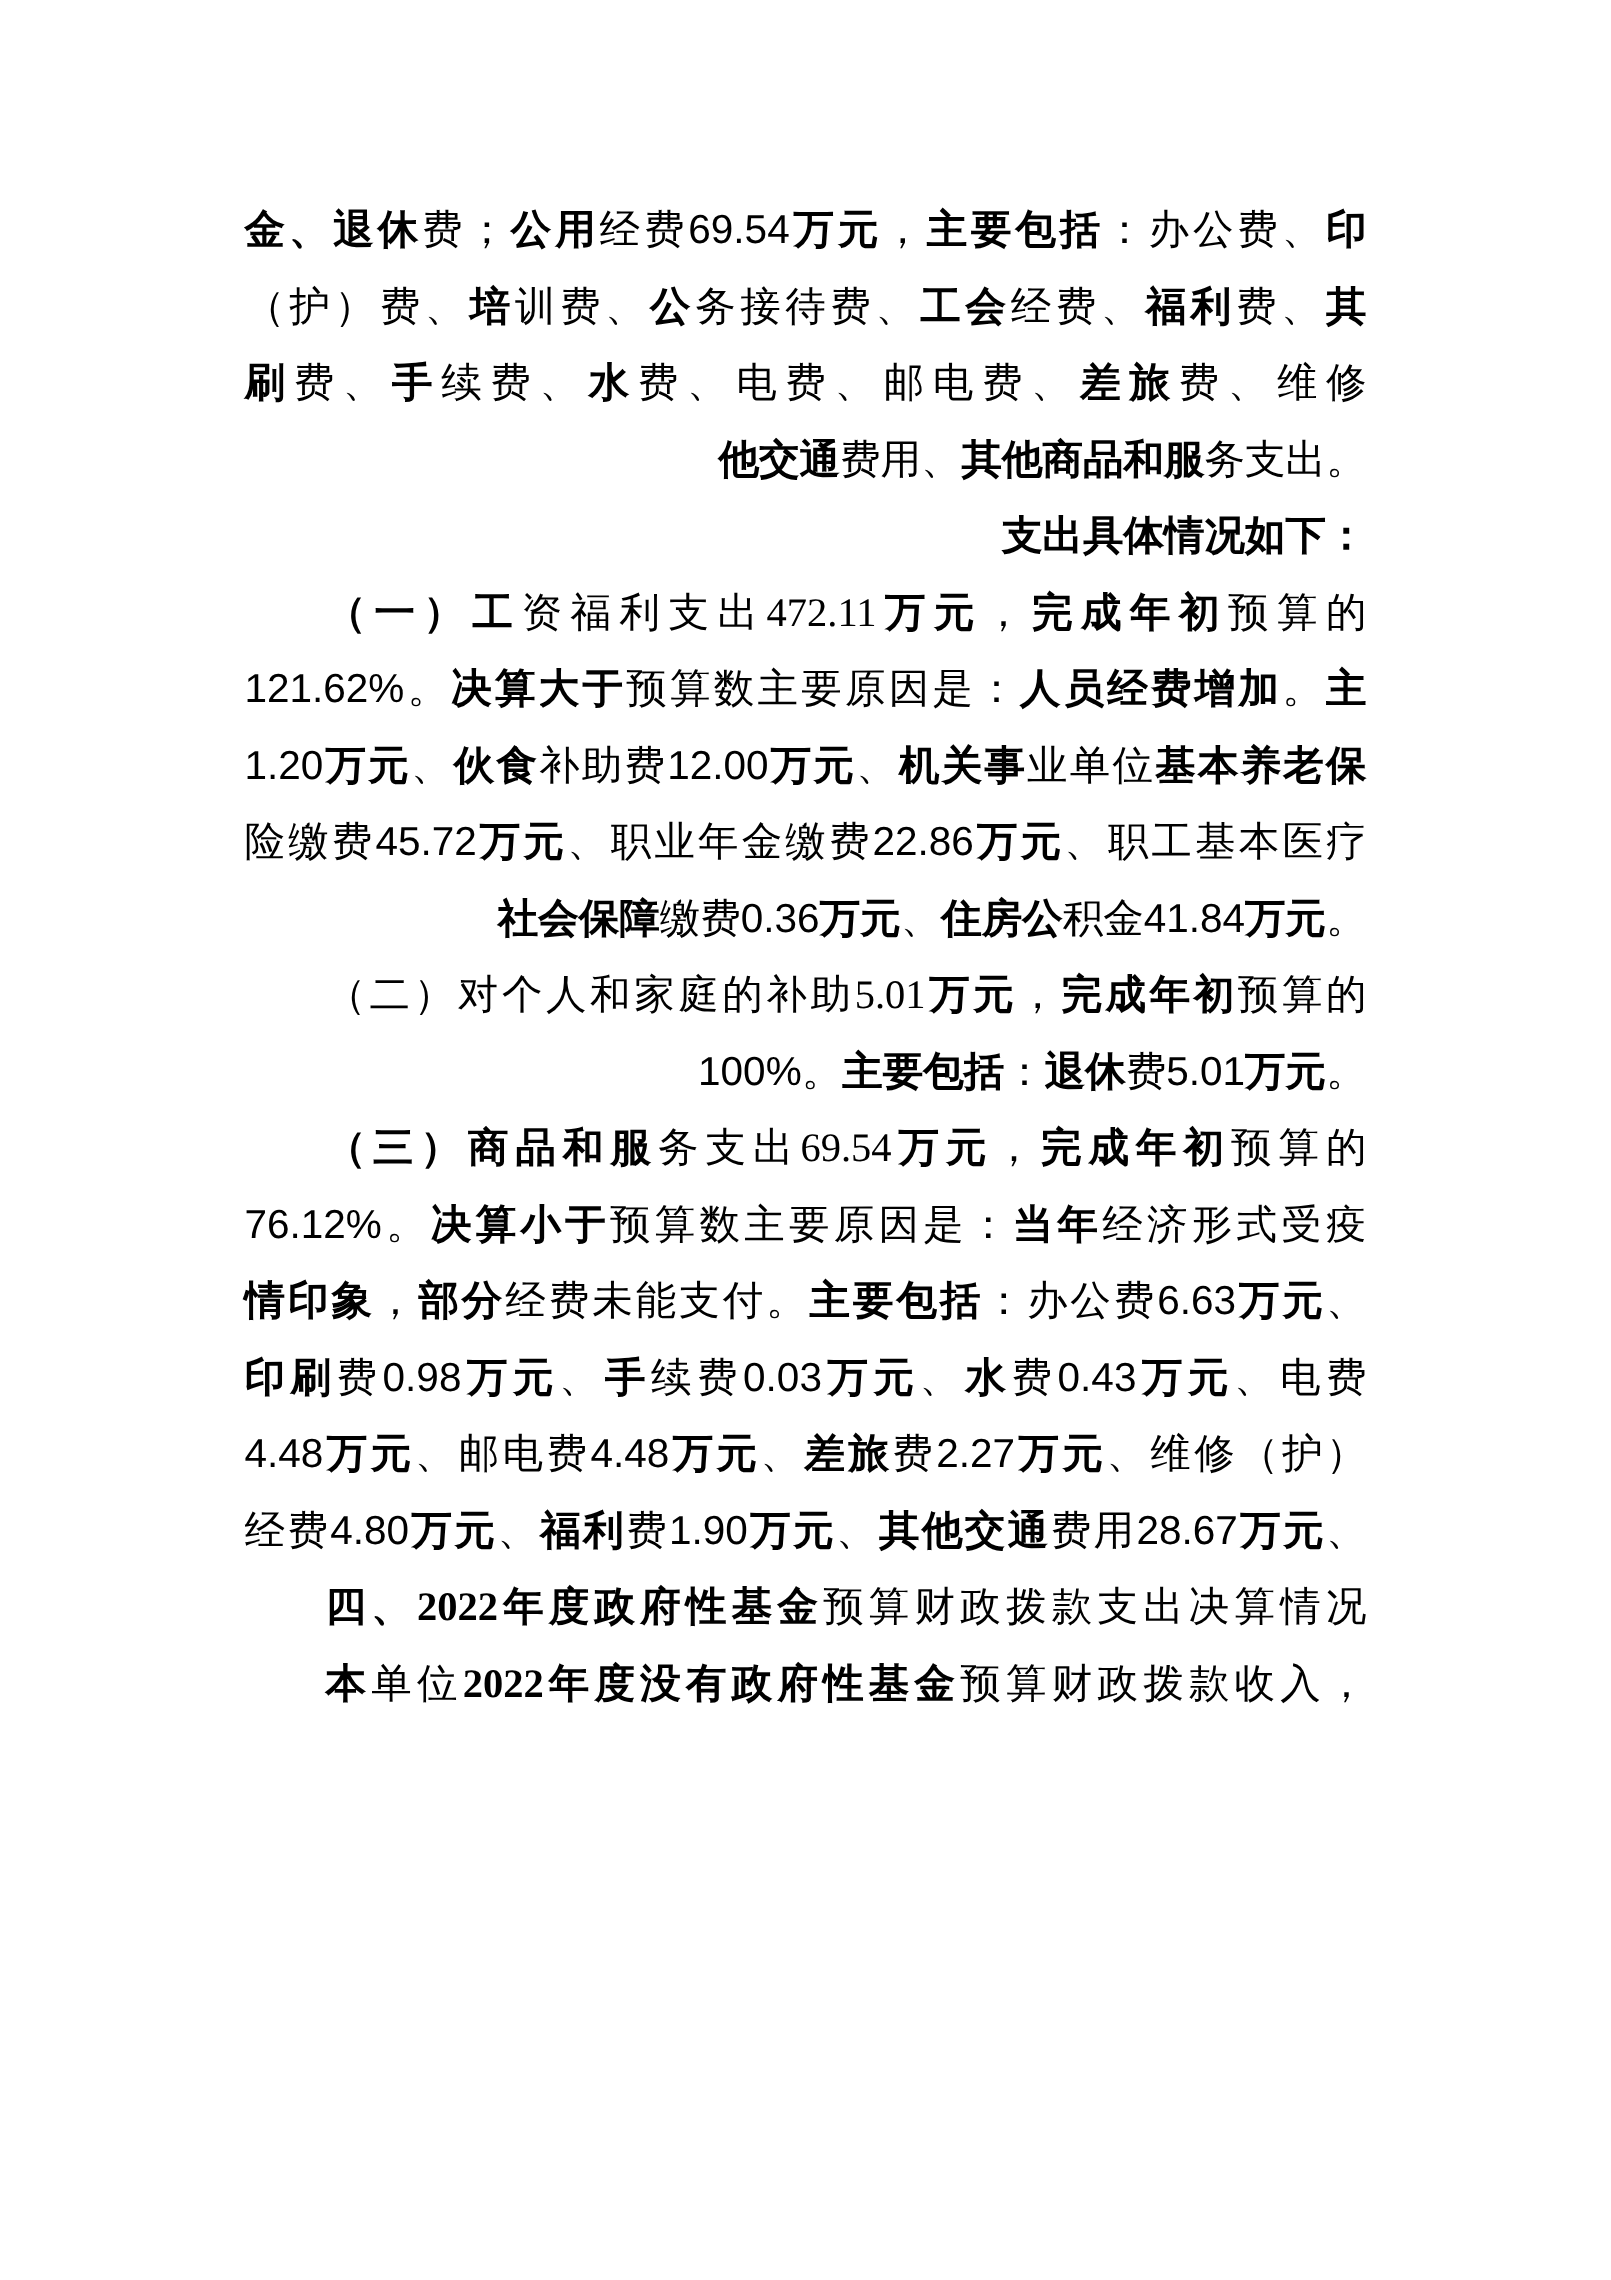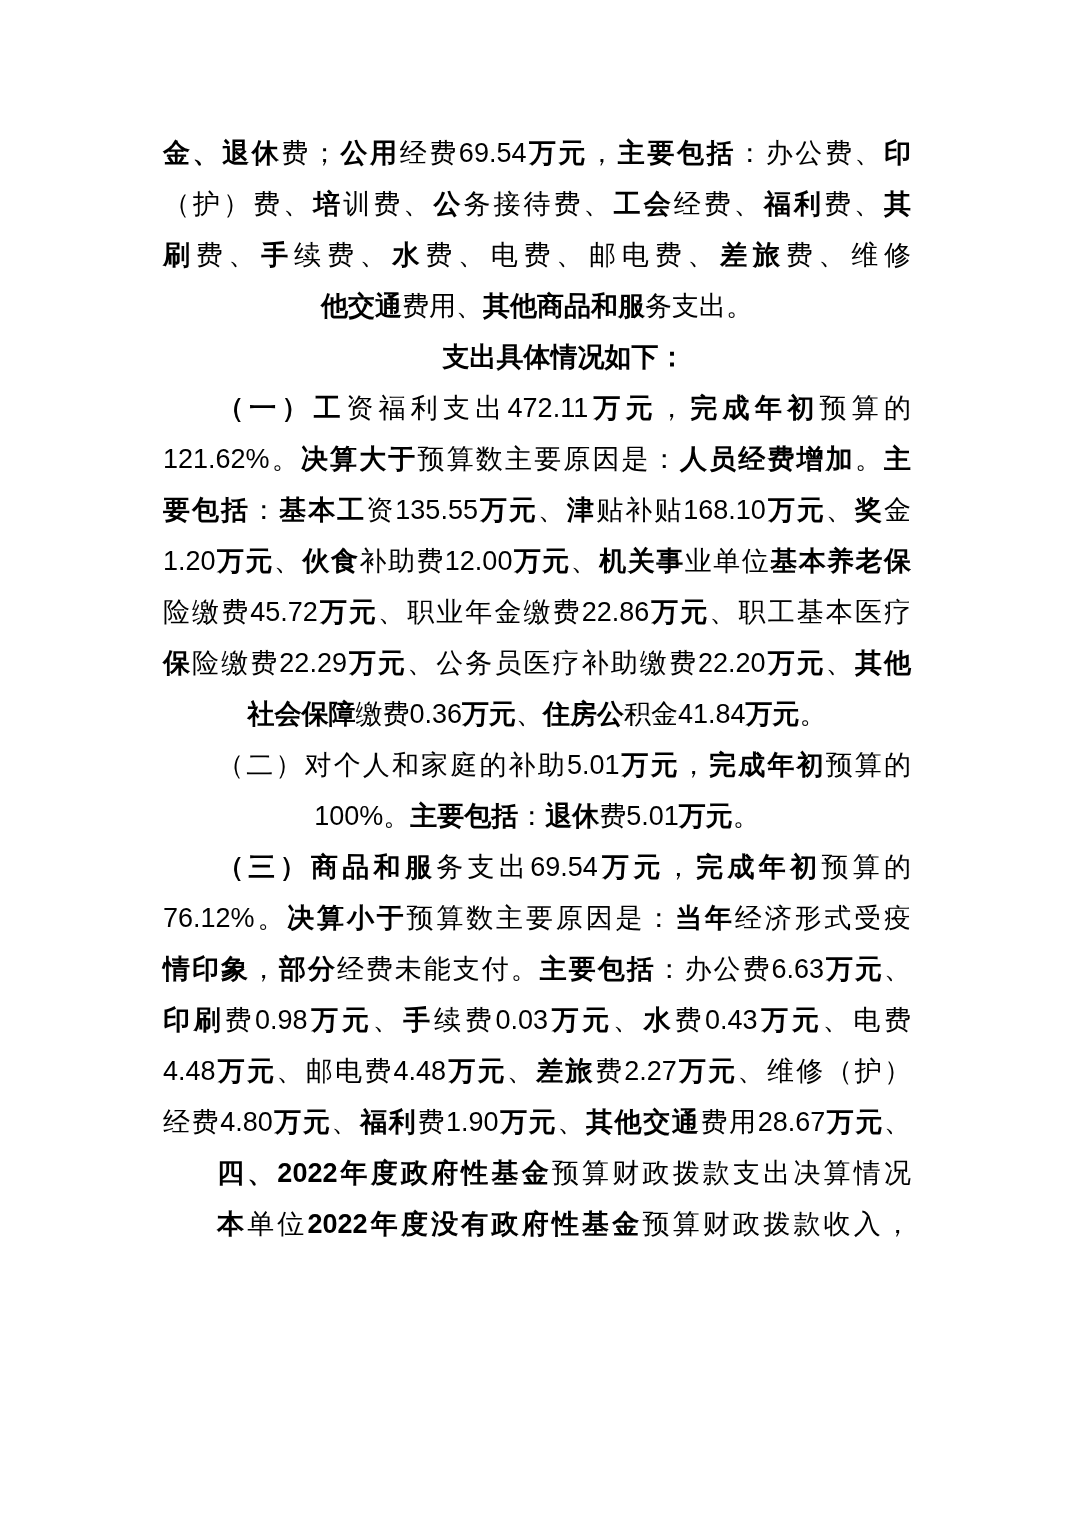--- a/index.html
+++ b/index.html
@@ -27,30 +27,31 @@
     left: 163px;
     top: 128px;
     width: 748px;
     color: #000000;
   }
   .para { margin: 0; padding: 0; }
   .line {
     font-size: 27px;
     line-height: 51px;
     height: 51px;
-    text-align: center;
+    text-align: right;
     white-space: normal;
     overflow: visible;
   }
   .line.just {
     text-align: justify;
     text-align-last: justify;
   }
   .line.indent {
     padding-left: 54px;
+    font-family: Liberation Serif, serif;
   }
   .run { font-weight: 400; }
   .run.b { font-weight: 700; }
 </style>
 </head>
 <body>
 
 <div class="page">
   <div class="content" id="content">
       <div class="para">
@@ -58,24 +59,22 @@
         <div class="line just"><span class="run">（护）费、</span><span class="run b">培</span><span class="run">训费、</span><span class="run b">公</span><span class="run">务接待费、</span><span class="run b">工会</span><span class="run">经费、</span><span class="run b">福利</span><span class="run">费、</span><span class="run b">其</span></div>
         <div class="line just"><span class="run b">刷</span><span class="run">费、</span><span class="run b">手</span><span class="run">续费、</span><span class="run b">水</span><span class="run">费、电费、邮电费、</span><span class="run b">差旅</span><span class="run">费、维修</span></div>
         <div class="line"><span class="run b">他交通</span><span class="run">费用、</span><span class="run b">其他商品和服</span><span class="run">务支出。</span></div>
       </div>
       <div class="para">
         <div class="line indent"><span class="run b">支出具体情况如下：</span></div>
       </div>
       <div class="para">
         <div class="line just indent"><span class="run b">（一）工</span><span class="run">资福利支出472.11</span><span class="run b">万元</span><span class="run">，</span><span class="run b">完成年初</span><span class="run">预算的</span></div>
         <div class="line just"><span class="run">121.62%。</span><span class="run b">决算大于</span><span class="run">预算数主要原因是：</span><span class="run b">人员经费增加</span><span class="run">。</span><span class="run b">主</span></div>
-        <div class="line just"><span class="run b">要包括</span><span class="run">：</span><span class="run b">基本工</span><span class="run">资135.55</span><span class="run b">万元</span><span class="run">、</span><span class="run b">津</span><span class="run">贴补贴168.10</span><span class="run b">万元</span><span class="run">、</span><span class="run b">奖</span><span class="run">金</span></div>
         <div class="line just"><span class="run">1.20</span><span class="run b">万元</span><span class="run">、</span><span class="run b">伙食</span><span class="run">补助费12.00</span><span class="run b">万元</span><span class="run">、</span><span class="run b">机关事</span><span class="run">业单位</span><span class="run b">基本养老保</span></div>
         <div class="line just"><span class="run">险缴费45.72</span><span class="run b">万元</span><span class="run">、职业年金缴费22.86</span><span class="run b">万元</span><span class="run">、职工基本医疗</span></div>
-        <div class="line just"><span class="run b">保</span><span class="run">险缴费22.29</span><span class="run b">万元</span><span class="run">、公务员医疗补助缴费22.20</span><span class="run b">万元</span><span class="run">、</span><span class="run b">其他</span></div>
         <div class="line"><span class="run b">社会保障</span><span class="run">缴费0.36</span><span class="run b">万元</span><span class="run">、</span><span class="run b">住房公</span><span class="run">积金41.84</span><span class="run b">万元</span><span class="run">。</span></div>
       </div>
       <div class="para">
         <div class="line just indent"><span class="run">（二）对个人和家庭的补助5.01</span><span class="run b">万元</span><span class="run">，</span><span class="run b">完成年初</span><span class="run">预算的</span></div>
         <div class="line"><span class="run">100%。</span><span class="run b">主要包括</span><span class="run">：</span><span class="run b">退休</span><span class="run">费5.01</span><span class="run b">万元</span><span class="run">。</span></div>
       </div>
       <div class="para">
         <div class="line just indent"><span class="run b">（三）商品和服</span><span class="run">务支出69.54</span><span class="run b">万元</span><span class="run">，</span><span class="run b">完成年初</span><span class="run">预算的</span></div>
         <div class="line just"><span class="run">76.12%。</span><span class="run b">决算小于</span><span class="run">预算数主要原因是：</span><span class="run b">当年</span><span class="run">经济形式受疫</span></div>
         <div class="line just"><span class="run b">情印象</span><span class="run">，</span><span class="run b">部分</span><span class="run">经费未能支付。</span><span class="run b">主要包括</span><span class="run">：办公费6.63</span><span class="run b">万元</span><span class="run">、</span></div>

